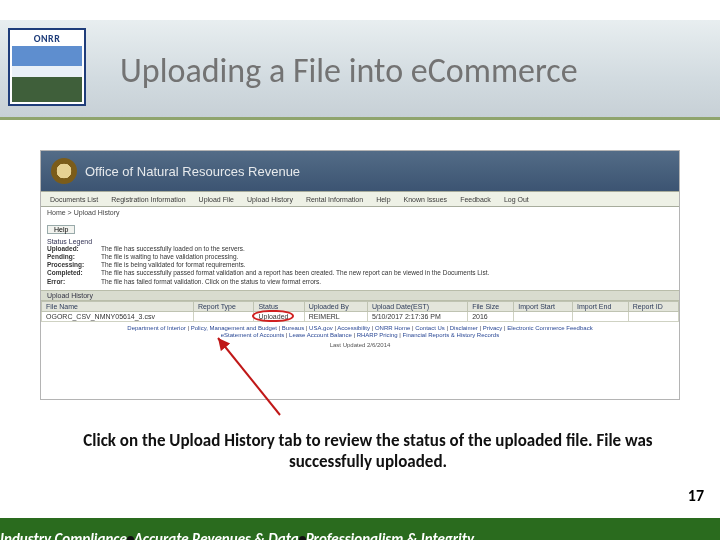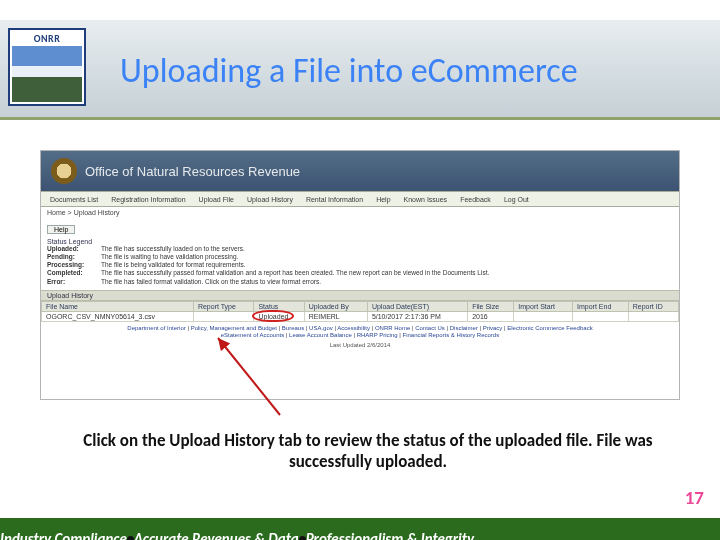--- a/index.html
+++ b/index.html
@@ -16,21 +16,21 @@
     display: flex; flex-direction: column; align-items: center; padding-top: 2px;
   }
   .logo-tag { font-size: 10px; font-weight: bold; color: #1f3d7a; letter-spacing: 0.5px; }
   .logo-pic {
     width: 70px; height: 56px; margin-top: 1px;
     background: linear-gradient(180deg,#5e8ecf 0 35%,#e9f0f7 35% 55%,#3f5f3a 55% 100%);
     position: relative;
   }
   .title {
     position: absolute; left: 120px; top: 30px; right: 4px;
-    font-size: 34px; color: #3b82f6; font-weight: 400;
+    font-size: 34px; color: #737373; font-weight: 400;
   }
   .shot-wrap {
     position: absolute; left: 40px; top: 130px; width: 640px; height: 250px;
     border: 1px solid #b4b4b4; background: #fff; font-family: Arial, sans-serif;
   }
   .shot-banner {
     background: linear-gradient(180deg,#536c87 0%, #3c5472 100%);
     color: #e9eef3; height: 40px; display: flex; align-items: center; gap: 8px; padding: 8px 10px;
   }
   .shot-seal { width: 26px; height: 26px; border-radius: 50%; background: radial-gradient(circle,#e7d293 0 40%,#7b5c1a 41% 100%); }
@@ -56,21 +56,21 @@
   .status-cell { position: relative; }
   .footer-links { text-align:center; font-size:6px; color:#445; padding:3px 4px 1px; line-height:1.3; }
   .footer-links span { color:#2a4895; }
   .arrow {
     position: absolute; pointer-events: none;
   }
   .caption {
     position: absolute; left: 56px; right: 40px; top: 410px;
     text-align: center; font-size: 17px; font-weight: bold; color: #111; line-height: 1.25;
   }
-  .pagenum { position: absolute; right: 16px; top: 466px; font-size: 19px; font-weight: bold; color:#ec4899; }
+  .pagenum { position: absolute; right: 16px; top: 466px; font-size: 16px; font-weight: bold; color:#000000; }
   .footer {
     position: absolute; left:0; right:0; bottom:0; height:42px; background:#2a6b1e;
     display:flex; align-items:center; justify-content:flex-start; color:#fff;
     font-style: italic; font-weight: bold; font-size: 15px;
   }
   .dot { width:7px; height:7px; background:#111; border-radius:50%; }
 </style>
 </head>
 <body>
 <div class="slide">

